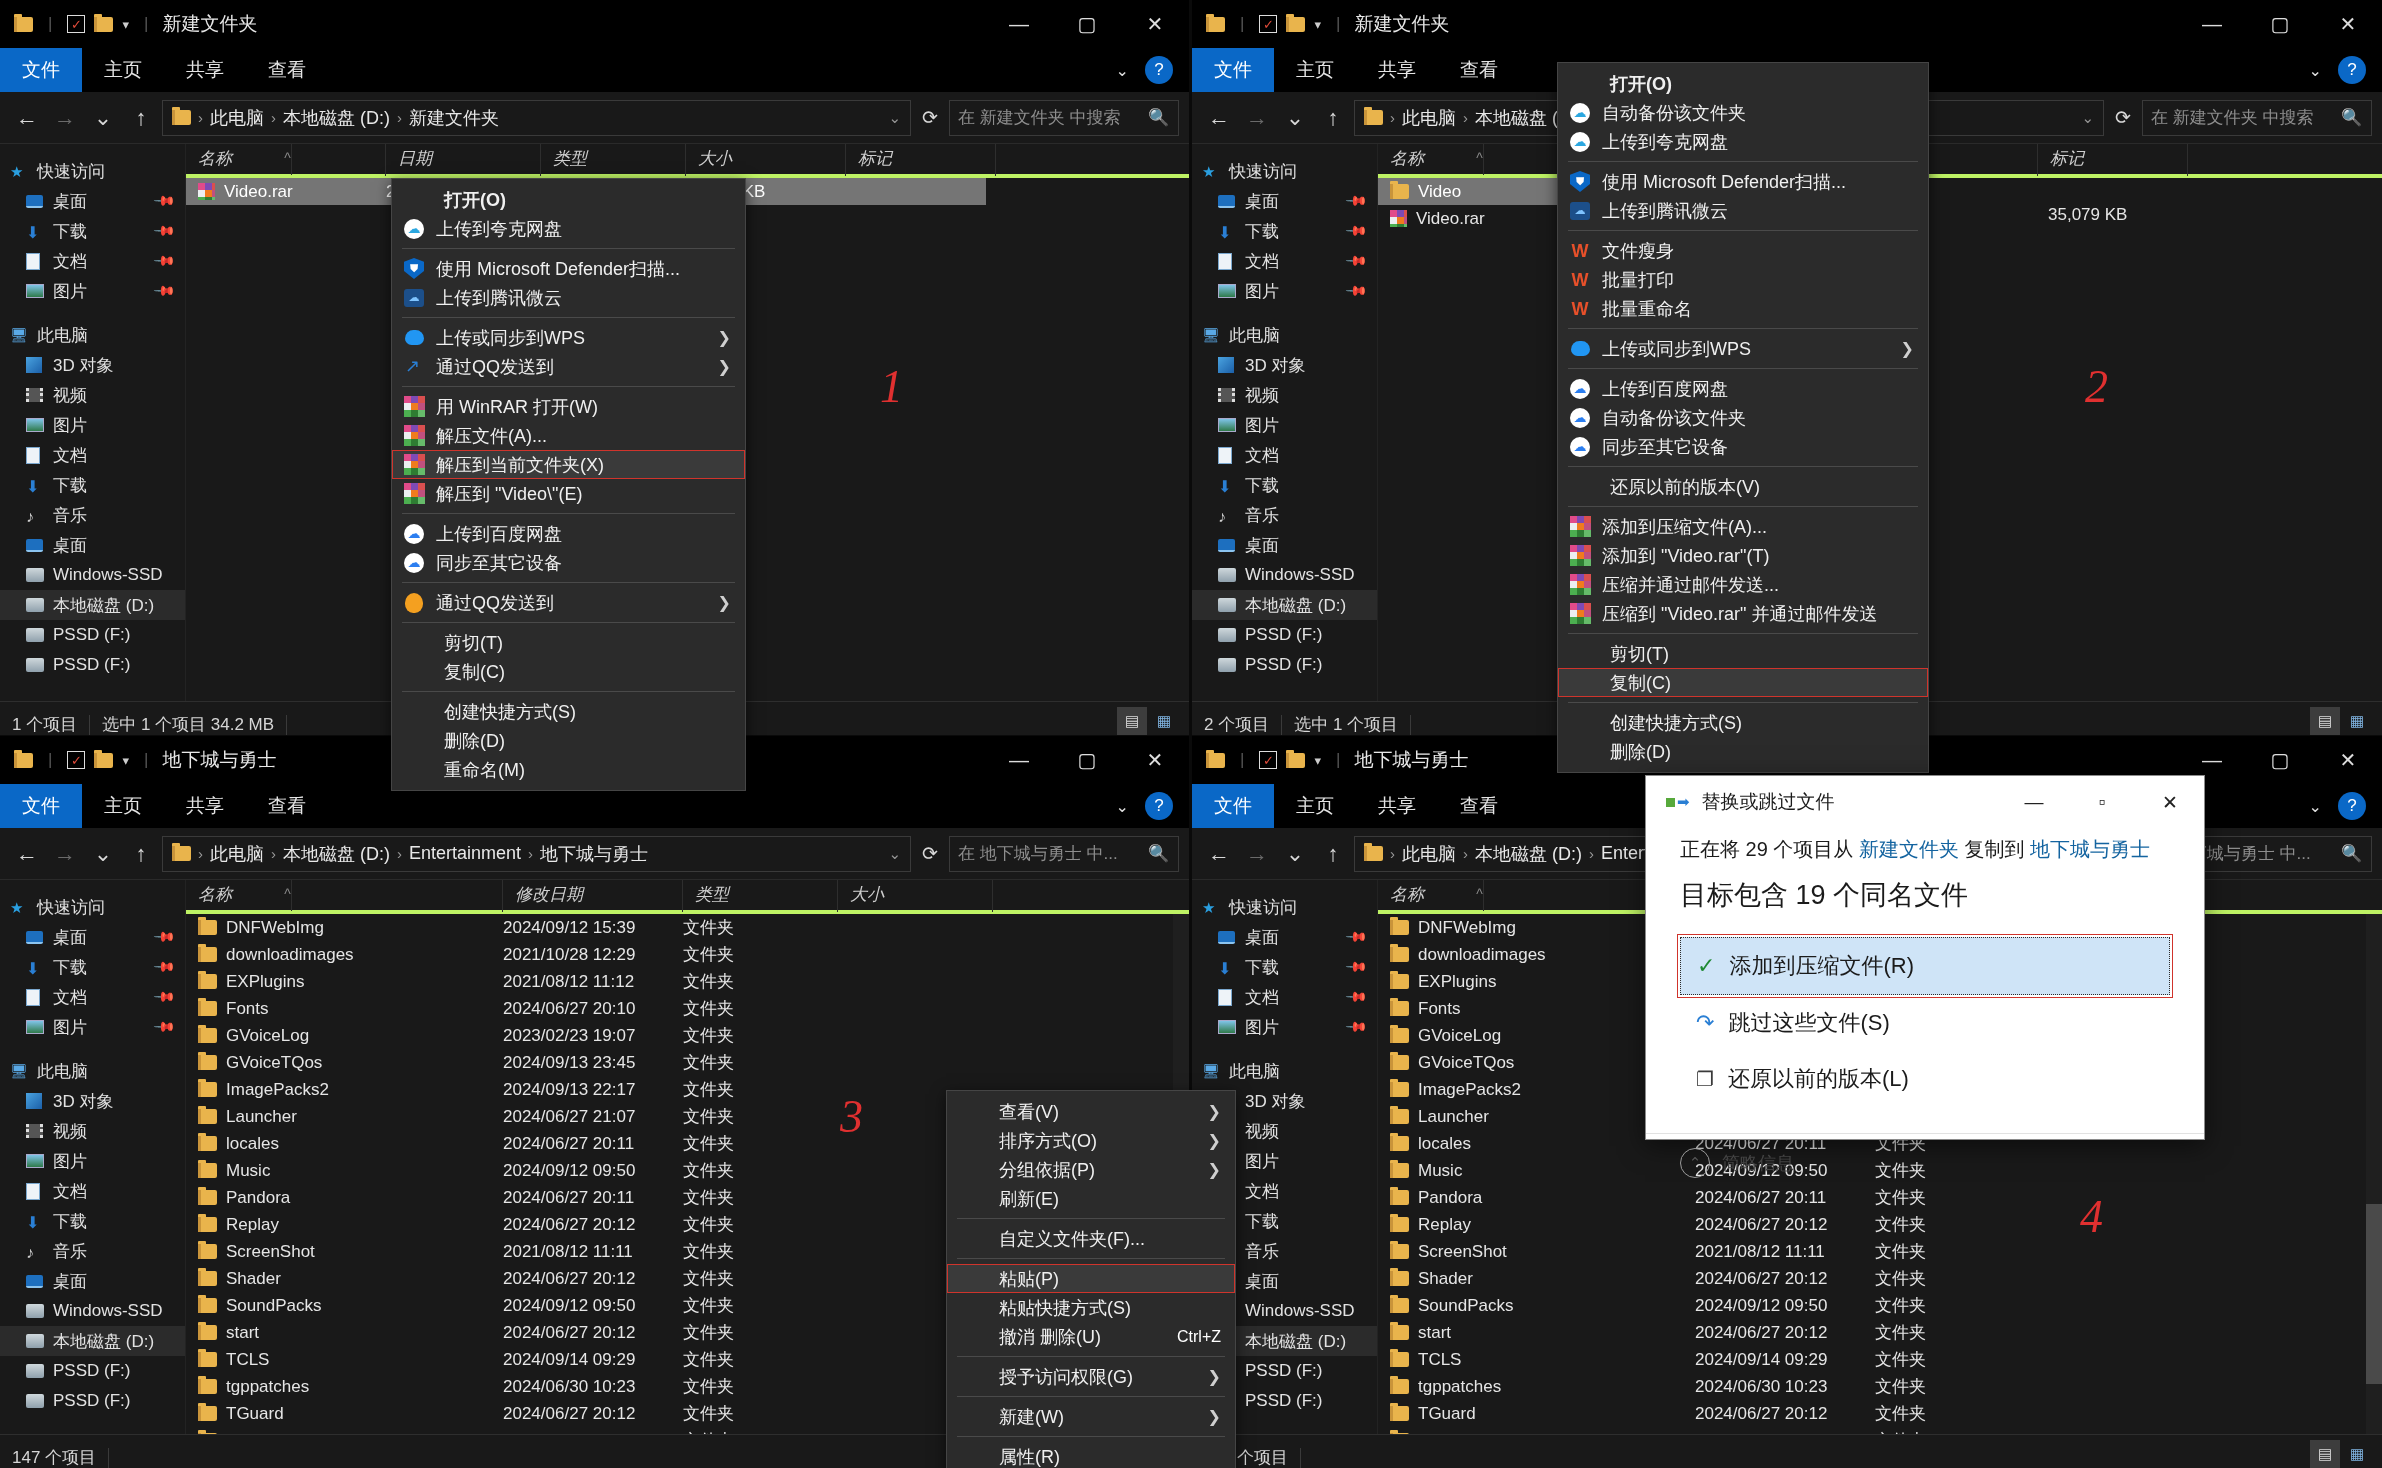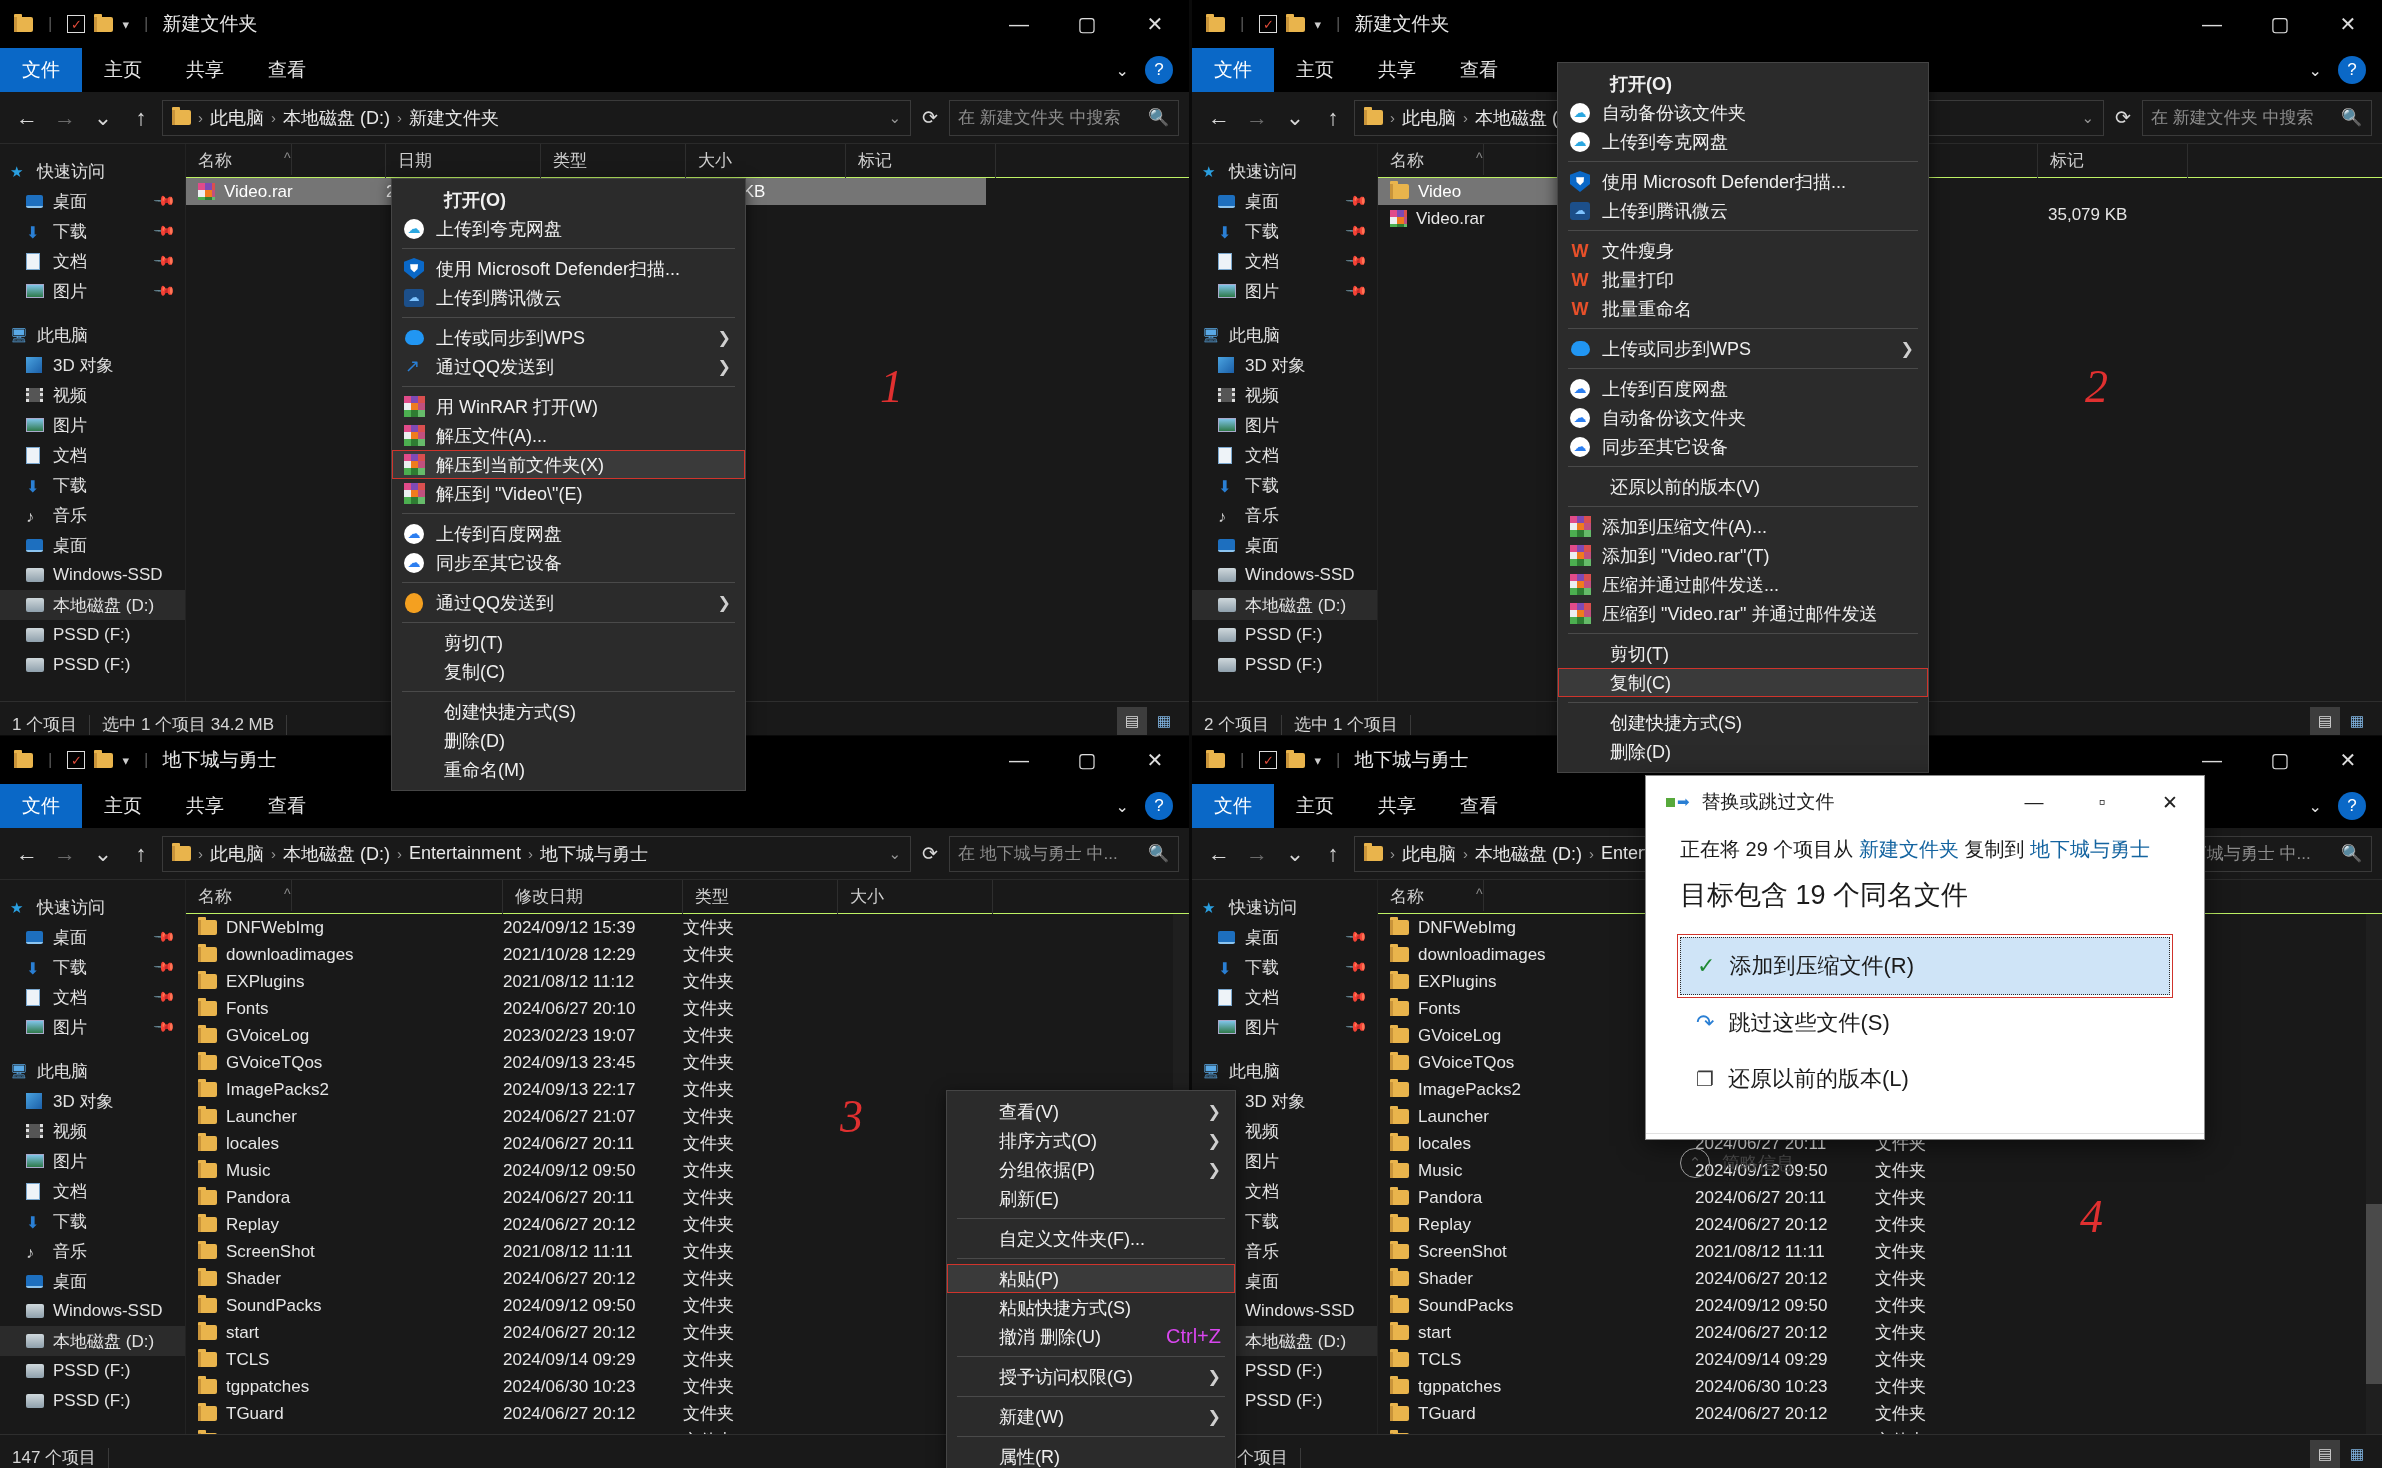--- a/index.html
+++ b/index.html
@@ -46,21 +46,21 @@
   .sidebar { width:185px; background:#191919; padding-top:12px; overflow:hidden; flex:none; }
   .sb-item { height:30px; display:flex; align-items:center; gap:8px; padding-left:26px;
      color:#e2e2e2; font-size:17px; white-space:nowrap; }
   .sb-item.root { padding-left:10px; font-weight:normal; }
   .sb-item.sel { background:#2b2b2b; }
   .sb-pin { margin-left:auto; margin-right:12px; color:#9a9a9a; font-size:14px; transform:rotate(45deg); }
   .ico { width:19px; height:16px; flex:none; display:inline-block; position:relative; }
 
   .content { flex:1; background:#191919; position:relative; overflow:hidden; border-left:1px solid #232323;}
   .colhdr { height:34px; display:flex; align-items:center; color:#cfcfcf; font-size:17px;
-     border-bottom:1px solid #bef264; position:relative; }
+     border-bottom:4px solid #bef264; position:relative;font-style:italic; }
   .colhdr > div { padding-left:12px; border-right:1px solid #2e2e2e; height:34px; line-height:34px; }
   .sortmark { position:absolute; left:86px; top:-3px; color:#888; font-size:14px; }
   .row { height:27px; display:flex; align-items:center; font-size:17px; color:#e6e6e6; }
   .row.sel { background:#757575; color:#fff; }
   .cell-name { display:flex; align-items:center; gap:9px; padding-left:12px; }
   .statusbar { position:absolute; left:0; right:0; bottom:0; height:34px; background:#191919;
      border-top:1px solid #2e2e2e; display:flex; align-items:flex-end; color:#d6d6d6; font-size:17px; }
   .sb-seg { padding:0 12px; border-right:1px solid #3a3a3a; height:20px; line-height:20px; }
   .sb-right { margin-left:auto; display:flex; gap:2px; padding-right:10px; align-items:center; }
   .viewbtn { width:30px; height:28px; display:flex;align-items:center;justify-content:center; }
@@ -73,21 +73,21 @@
 
   
   .menu { position:absolute; background:#2b2b2b; border:1px solid #454545; padding:6px 0;
      color:#f0f0f0; font-size:18px; box-shadow:0 4px 14px rgba(0,0,0,.6); z-index:50; }
   .mi { height:29px; display:flex; align-items:center; padding:0 14px 0 10px; white-space:nowrap; gap:10px; }
   .mi .label { flex:1; }
   .mi.header { font-weight:bold; padding-left:52px; }
   .mi.noicon { padding-left:52px; }
   .mi.redbox { outline:1.5px solid #d0342c; outline-offset:-1px; background:#3a3a3a;justify-content:space-between; }
   .mi .arrow { color:#cfcfcf; font-size:16px; }
-  .mi .accel { color:#d946ef; font-size:20px; margin-left:28px; }
+  .mi .accel { color:#ffffff; font-size:16px; margin-left:28px; }
   .msep { height:1px; background:#4a4a4a; margin:5px 10px; }
   .micon { width:24px; height:22px; flex:none; display:flex; align-items:center; justify-content:center; }
 
   
   .i-quark { width:20px;height:20px;border-radius:50%;background:#fff;
      display:flex;align-items:center;justify-content:center;font-size:13px;color:#2ba7e0;}
   .i-def { width:20px;height:21px;background:#0a68c7;
      clip-path:polygon(50% 0,100% 18%,100% 62%,50% 100%,0 62%,0 18%);
      display:flex;align-items:center;justify-content:center;color:#fff;font-size:11px;}
   .i-weiyun { width:20px;height:18px;background:#1c4f8a;border-radius:3px;

